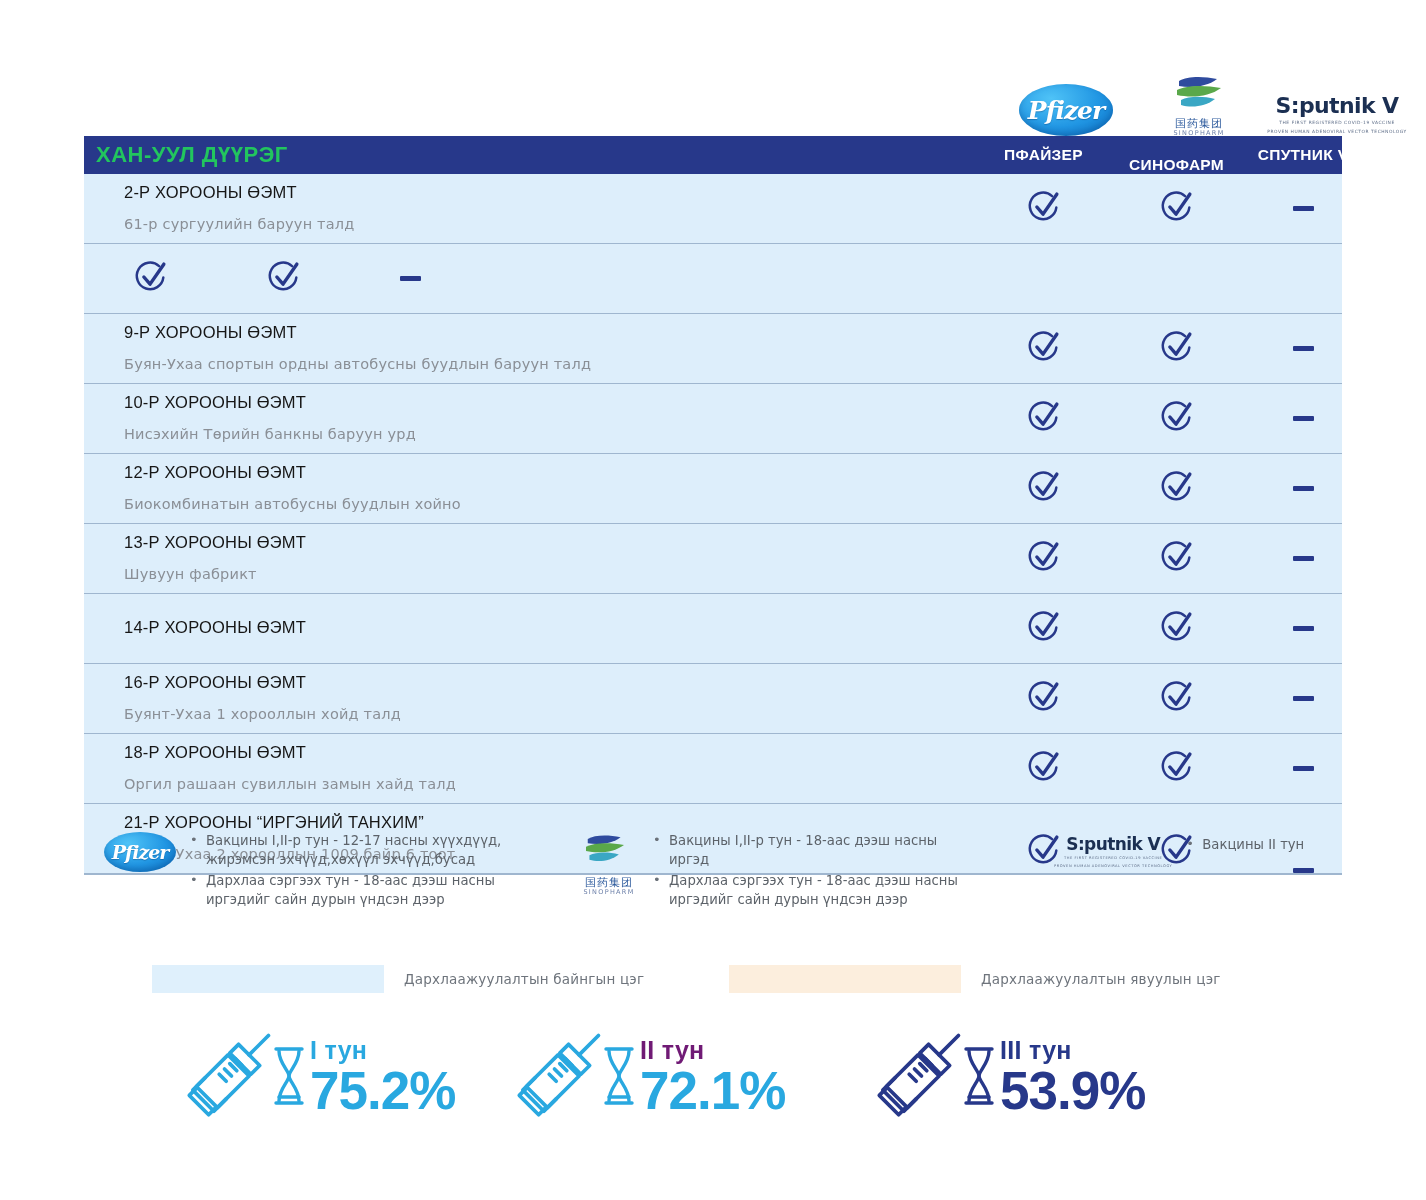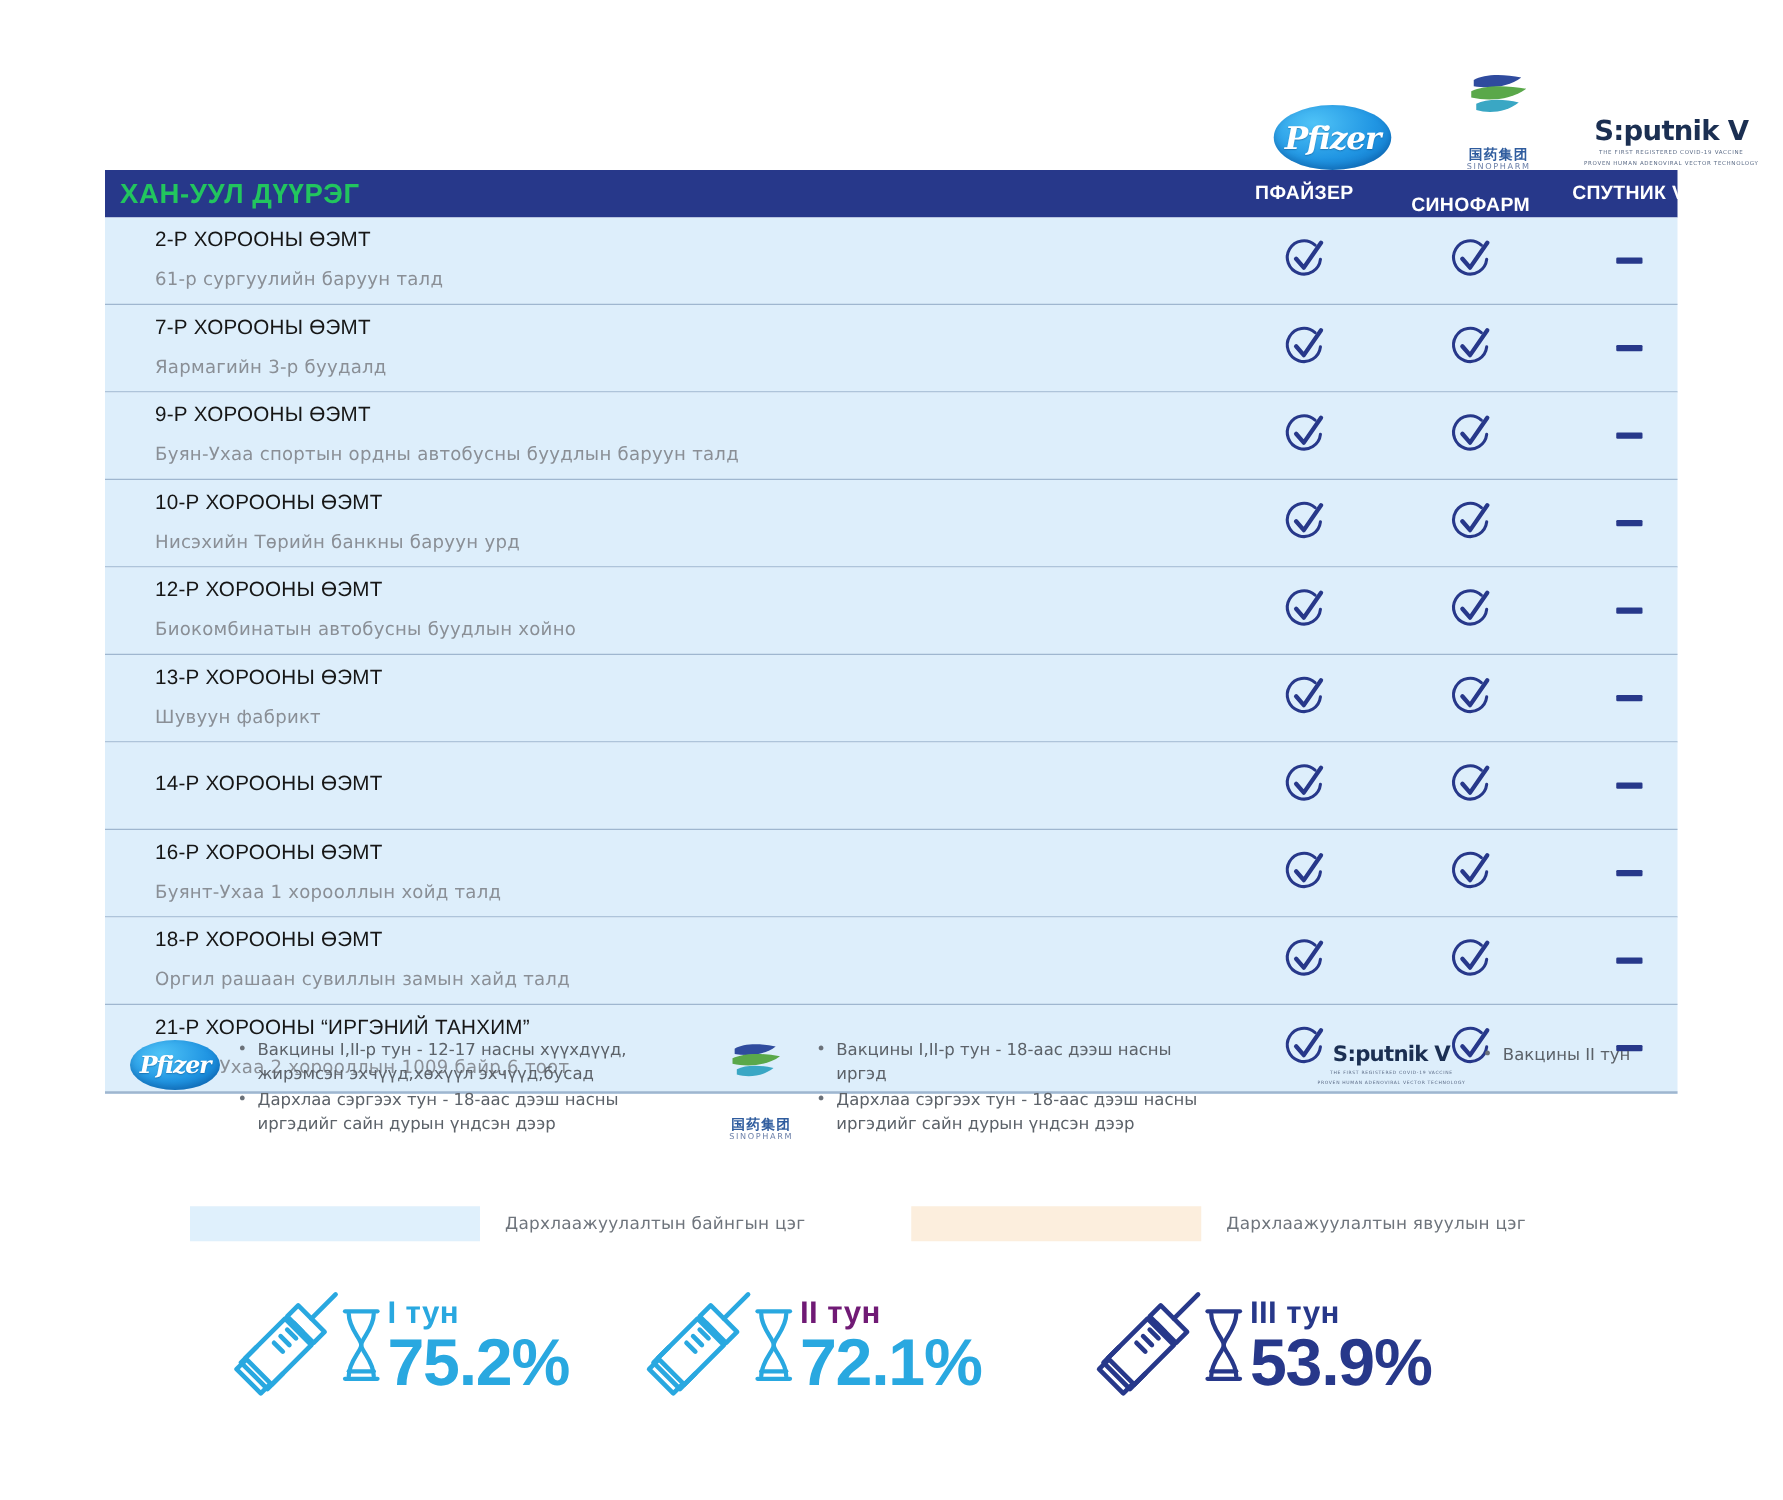--- a/index.html
+++ b/index.html
@@ -24,21 +24,21 @@
     box-shadow:inset 0 -3px 6px rgba(0,40,90,.25);
   }
   .pfizer-word{
     color:#fff;font-family:"DejaVu Serif","Liberation Serif",serif;
     font-style:italic;font-weight:700;font-size:25px;letter-spacing:-1px;
     transform:skewX(-4px);text-shadow:0 1px 1px rgba(0,50,100,.35);
   }
   
   .sino-mark{width:60px;height:44px;position:relative;}
   .sino-mark svg{display:block;}
-  .sino-cn{font-size:11px;color:#2f5c9e;font-weight:700;letter-spacing:1px;margin-top:18px;line-height:1;}
+  .sino-cn{font-size:11px;color:#2f5c9e;font-weight:400;letter-spacing:1px;margin-top:1px;line-height:1;}
   .sino-en{font-size:6.5px;color:#6b7fa8;letter-spacing:1.3px;margin-top:1px;line-height:1;}
   
   .sputnik-word{font-size:22px;font-weight:700;color:#1b2f52;letter-spacing:-.6px;line-height:1;white-space:nowrap;}
   .sputnik-sub{font-size:4.4px;color:#5b6b86;letter-spacing:.55px;line-height:1.5;margin-top:3px;text-align:center;white-space:nowrap;}
 
   
   .table{position:absolute;left:84px;top:136px;width:1258px;}
   .thead{
     height:38px;background:#27388a;display:flex;align-items:center;
   }
@@ -49,21 +49,21 @@
   }
   .thead .col{flex:0 0 auto;text-align:center;color:#fff;font-size:15.5px;font-weight:700;letter-spacing:.3px;font-family:"Liberation Sans",sans-serif;}
   .col-pf{width:133px;}
   .col-sn{width:133px;margin-top:20px;}
   .col-sp{width:120px;}
 
   .row{
     background:#ddeefb;display:flex;align-items:stretch;
     border-bottom:1px solid #9fb6cf;min-height:69px;
   }
-  .row:last-child{border-bottom:2px solid #9fb6cf;}
+  .row:last-child{border-bottom:2px solid #9fb6cf;align-items:flex-end;}
   .row .names{flex:0 0 893px;padding:7px 0 8px 40px;box-sizing:border-box;display:flex;flex-direction:column;justify-content:center;}
   .name-main{font-size:16.5px;color:#161616;letter-spacing:.2px;line-height:1.45;font-family:"Liberation Sans",sans-serif;}
   .name-sub{font-size:14.5px;color:#8a8f96;letter-spacing:.2px;line-height:1.45;margin-top:9px;}
   .row .mark{flex:0 0 auto;display:flex;align-items:center;justify-content:center;}
   .mark.m-pf{width:133px;}
   .mark.m-sn{width:133px;}
   .mark.m-sp{width:120px;}
   .dash{display:inline-block;width:21px;height:5px;background:#27388a;border-radius:1px;}
 
   
@@ -156,24 +156,20 @@
           <span class="check"><svg width="38" height="38" viewBox="0 0 40 40">
               <path d="M28.5 8.5 A14 14 0 1 0 33 20.5" fill="none" stroke="#27388a" stroke-width="2.6" stroke-linecap="round"></path>
               <path d="M12.5 20 L19 27.5 L33.5 6.5" fill="none" stroke="#27388a" stroke-width="3.6" stroke-linecap="round" stroke-linejoin="round"></path>
             </svg></span>
         </div>
         <div class="mark m-sp">
           <span class="dash"></span>
         </div>
       </div>
       <div class="row">
-        <div class="names">
-          <div class="name-main">7-Р ХОРООНЫ ӨЭМТ</div>
-          <div class="name-sub">Яармагийн 3-р буудалд</div>
-        </div>
         <div class="mark m-pf">
           <span class="check"><svg width="38" height="38" viewBox="0 0 40 40">
               <path d="M28.5 8.5 A14 14 0 1 0 33 20.5" fill="none" stroke="#27388a" stroke-width="2.6" stroke-linecap="round"></path>
               <path d="M12.5 20 L19 27.5 L33.5 6.5" fill="none" stroke="#27388a" stroke-width="3.6" stroke-linecap="round" stroke-linejoin="round"></path>
             </svg></span>
         </div>
         <div class="mark m-sn">
           <span class="check"><svg width="38" height="38" viewBox="0 0 40 40">
               <path d="M28.5 8.5 A14 14 0 1 0 33 20.5" fill="none" stroke="#27388a" stroke-width="2.6" stroke-linecap="round"></path>
               <path d="M12.5 20 L19 27.5 L33.5 6.5" fill="none" stroke="#27388a" stroke-width="3.6" stroke-linecap="round" stroke-linejoin="round"></path>

